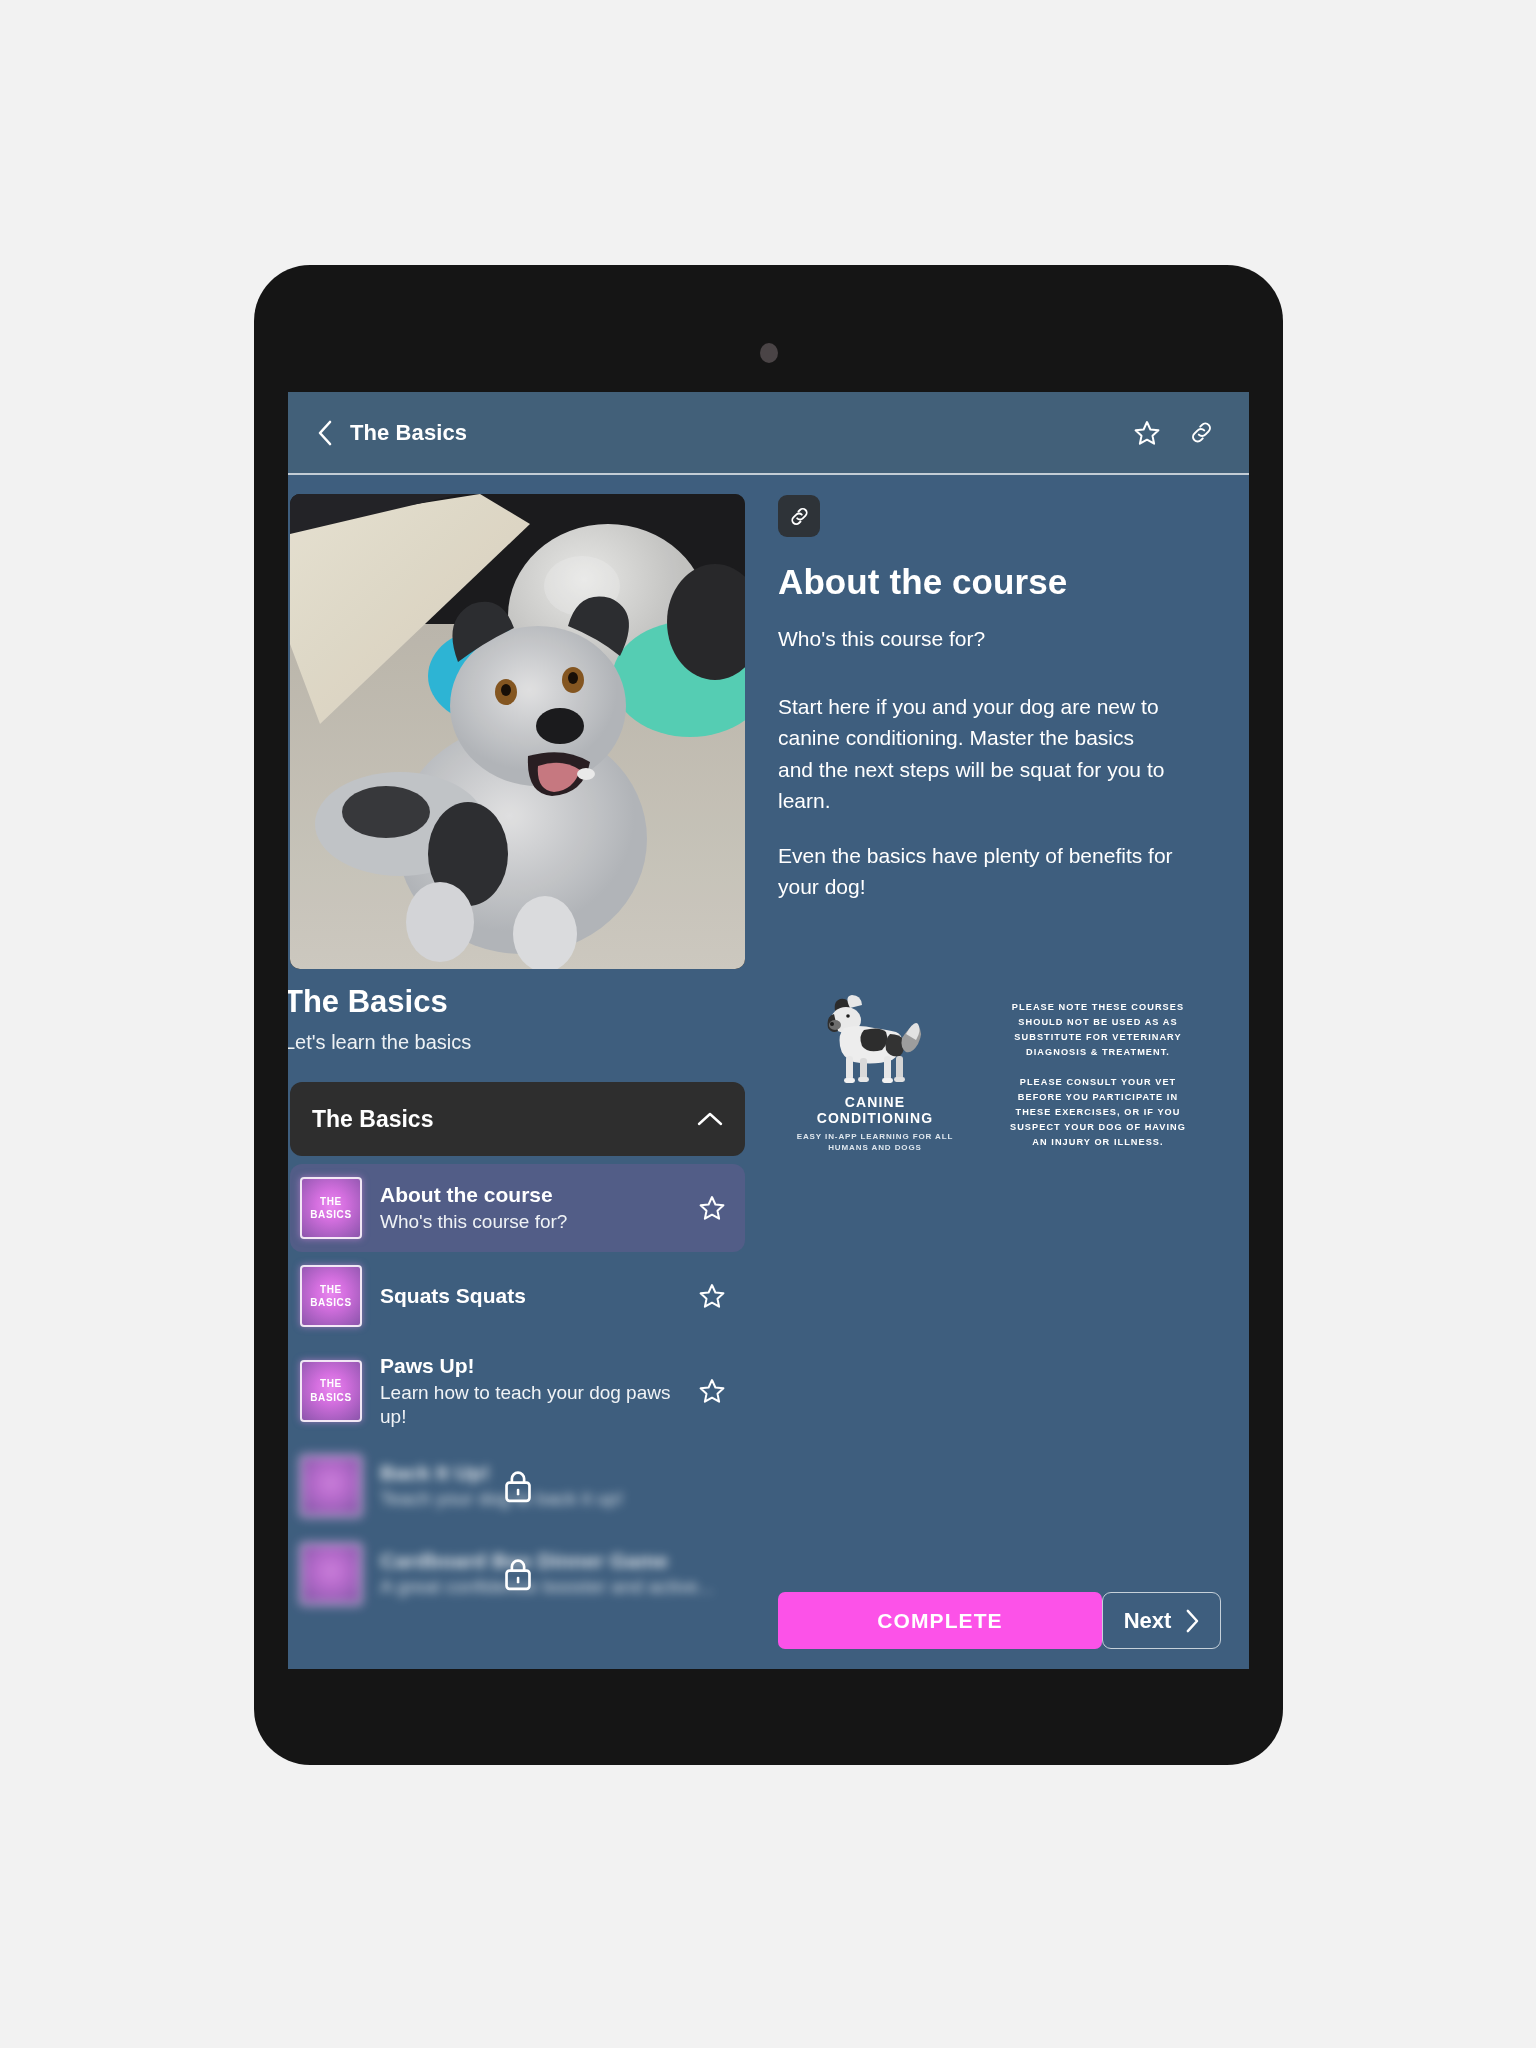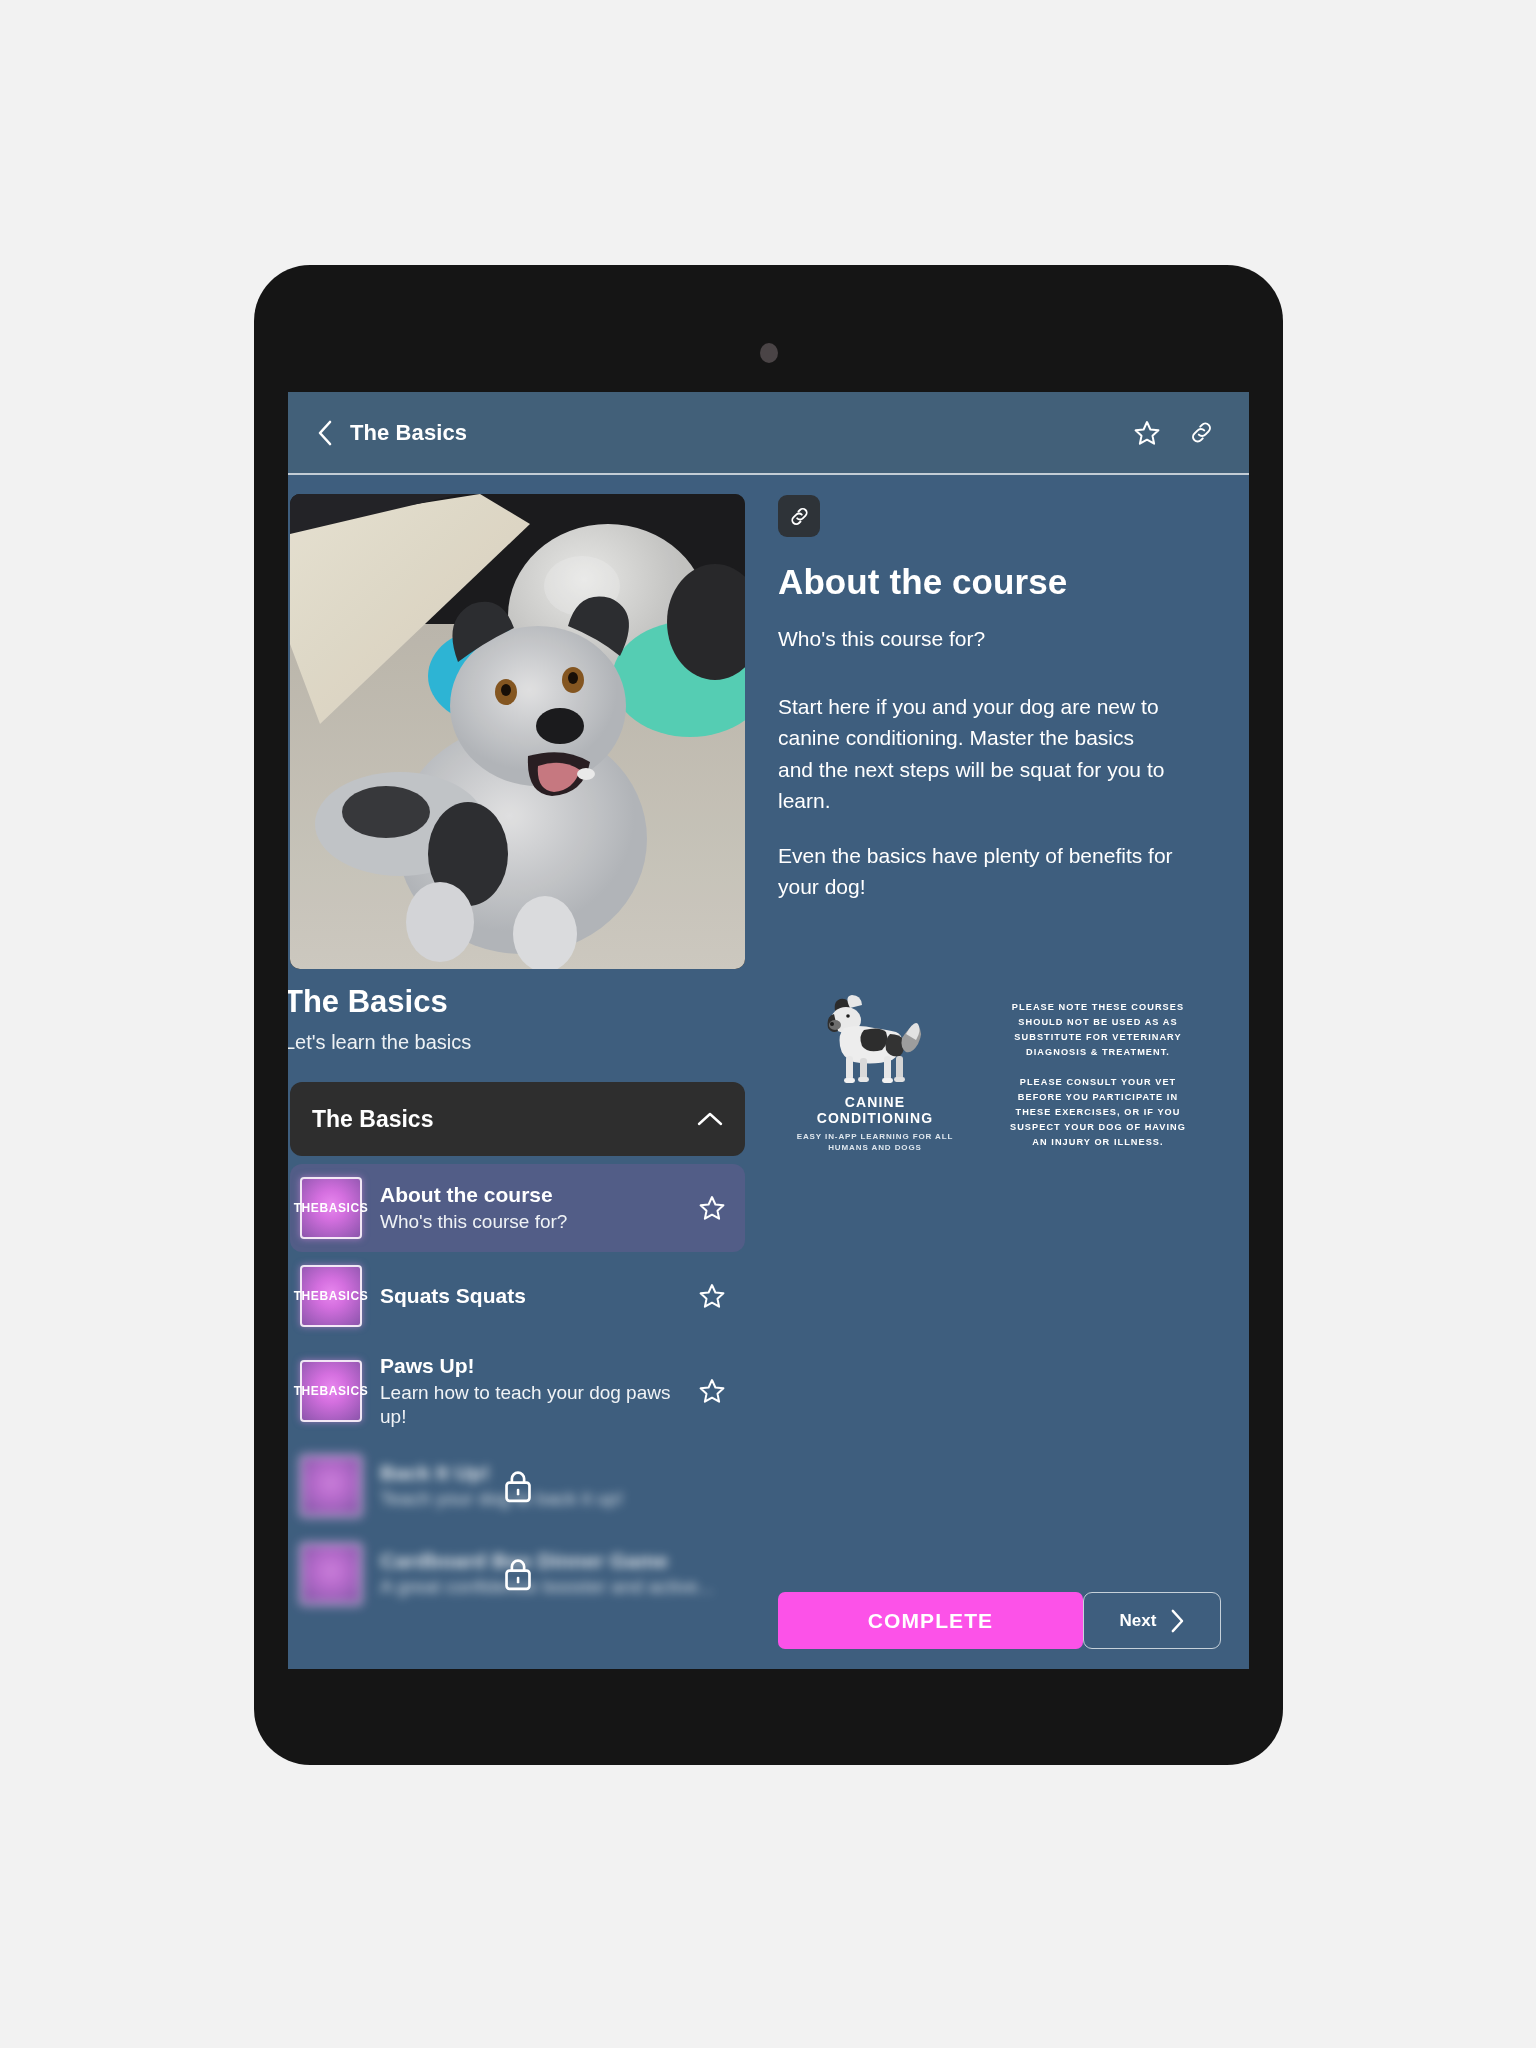--- a/index.html
+++ b/index.html
@@ -145,25 +145,25 @@
   .lesson.active { background: #525d87; }
 
   .thumb {
     width: 62px; height: 62px;
     flex: 0 0 62px;
     border-radius: 4px;
     border: 2px solid rgba(255,255,255,.85);
     background:
       radial-gradient(circle at 50% 45%, #e887ee 0%, #d46fdf 34%, #a85fc0 74%, #8b55ab 100%);
     display: flex;
-    flex-direction: row;
+    flex-direction: column;
     align-items: center;
     justify-content: center;
     color: #ffffff;
-    font-size: 12px;
+    font-size: 10px;
     font-weight: 700;
     letter-spacing: .6px;
     line-height: 1.35;
     text-align: center;
     box-shadow: 0 0 7px rgba(226,140,235,.55);
   }
   .lesson-text {
     flex: 1;
     padding-left: 18px;
     padding-right: 8px;
@@ -291,28 +291,28 @@
     border: none;
     border-radius: 7px;
     color: #ffffff;
     font-family: "Liberation Sans", sans-serif;
     font-size: 21px;
     font-weight: 700;
     letter-spacing: 1.1px;
     cursor: pointer;
   }
   .btn-next {
-    width: 138px;
+    width: 119px;
     height: 57px;
     background: transparent;
     border: 1.5px solid #c6d1da;
     border-radius: 9px;
     color: #ffffff;
     font-family: "Liberation Sans", sans-serif;
-    font-size: 17px;
+    font-size: 22px;
     font-weight: 700;
     display: flex;
     align-items: center;
     justify-content: center;
     gap: 13px;
     cursor: pointer;
   }
 </style>
 </head>
 <body>

